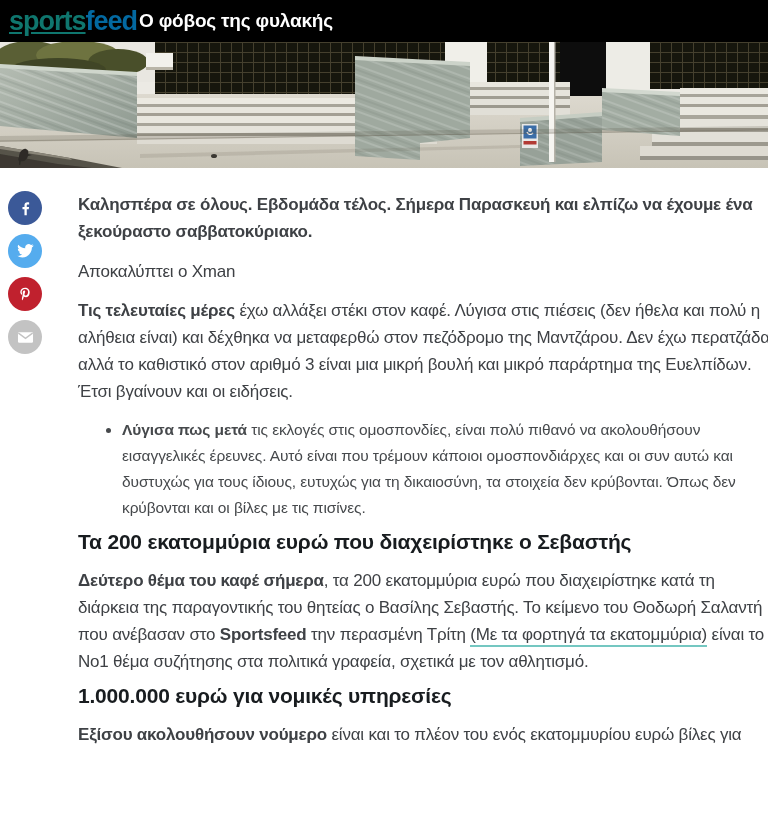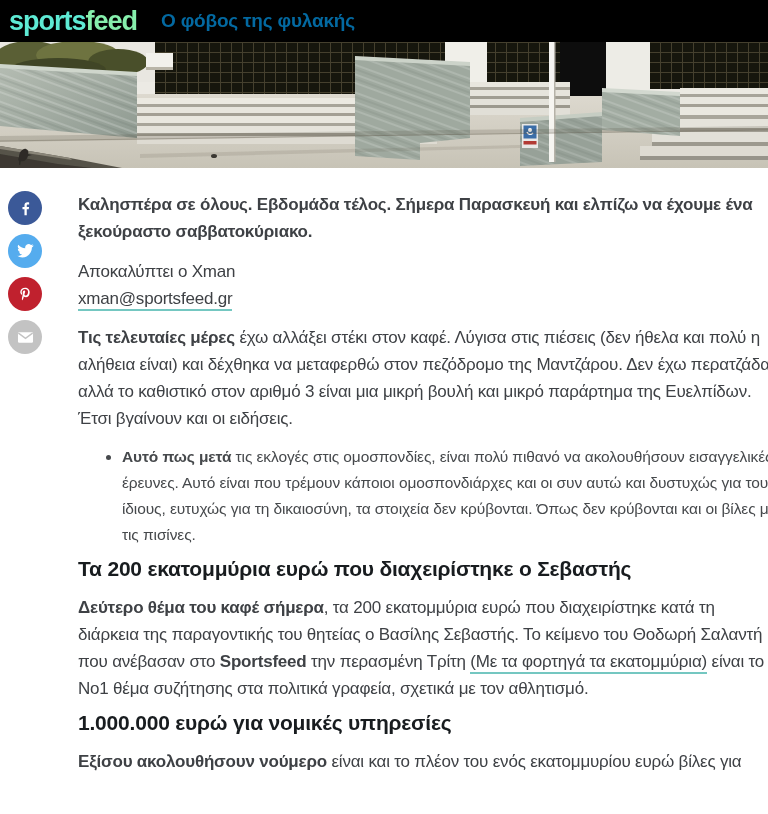--- a/index.html
+++ b/index.html
@@ -8,23 +8,23 @@
     background:#ffffff;
     font-family:"Liberation Sans","DejaVu Sans",sans-serif;
     -webkit-font-smoothing:antialiased;
   }
   
   .topbar{
     position:absolute;left:0;top:0;width:768px;height:42px;
     background:#000000;display:flex;align-items:center;
   }
   .logo{margin-left:9px;font-size:27px;font-weight:700;letter-spacing:-1px;line-height:42px;cursor:pointer;}
-  .logo .lg-a{color:#5eead4;}
-  .logo .lg-b{color:#86efac;text-align:right;}
-  .bar-title{margin-left:24px;color:#0369a1;font-size:19px;font-weight:700;letter-spacing:-0.2px;}
+  .logo .lg-a{color:#0f766e;text-decoration:underline;}
+  .logo .lg-b{color:#0369a1;text-align:right;}
+  .bar-title{margin-left:2px;color:#ffffff;font-size:19px;font-weight:700;letter-spacing:-0.2px;}
   
   .hero{position:absolute;left:0;top:42px;width:768px;height:126px;display:block;}
   
   .share{position:absolute;left:8px;top:191px;display:flex;flex-direction:column;gap:9px;}
   .sbtn{width:34px;height:34px;border-radius:50%;display:flex;align-items:center;justify-content:center;cursor:pointer;}
   .sbtn.facebook{background:#3b5998;}
   .sbtn.twitter{background:#55acee;}
   .sbtn.pinterest{background:#c0212e;}
   .sbtn.email{background:#c3c3c3;}
   
@@ -205,27 +205,26 @@
         </svg>
     </span>
   </div>
 </div>
 
 <div class="article">
 
   <p class="intro">Καλησπέρα σε όλους. Εβδομάδα τέλος. Σήμερα Παρασκευή και ελπίζω να έχουμε ένα ξεκούραστο σαββατοκύριακο.</p>
 
   <p class="byline"><span>Αποκαλύπτει ο </span><b>Xman</b><br>
-    <a class="lnk">xman@sportsfeed.gr</a>
   </p>
 
   <p class="p1"><span class="lead">Τις τελευταίες μέρες</span><span> έχω αλλάξει στέκι στον καφέ. Λύγισα στις πιέσεις (δεν ήθελα και πολύ η αλήθεια είναι) και δέχθηκα να μεταφερθώ στον πεζόδρομο της Μαντζάρου. Δεν έχω περατζάδα αλλά το καθιστικό στον αριθμό 3 είναι μια μικρή βουλή και μικρό παράρτημα της Ευελπίδων. Έτσι βγαίνουν και οι ειδήσεις.</span></p>
 
   <ul class="bullets">
-    <li><span class="lead">Αυτό πως μετά</span><span> τις εκλογές στις ομοσπονδίες, είναι πολύ πιθανό να ακολουθήσουν εισαγγελικές έρευνες. Αυτό είναι που τρέμουν κάποιοι ομοσπονδιάρχες και οι συν αυτώ και δυστυχώς για τους ίδιους, ευτυχώς για τη δικαιοσύνη, τα στοιχεία δεν κρύβονται. Όπως δεν κρύβονται και οι βίλες με τις πισίνες.</span></li>
+    <li><span class="lead">Λύγισα πως μετά</span><span> τις εκλογές στις ομοσπονδίες, είναι πολύ πιθανό να ακολουθήσουν εισαγγελικές έρευνες. Αυτό είναι που τρέμουν κάποιοι ομοσπονδιάρχες και οι συν αυτώ και δυστυχώς για τους ίδιους, ευτυχώς για τη δικαιοσύνη, τα στοιχεία δεν κρύβονται. Όπως δεν κρύβονται και οι βίλες με τις πισίνες.</span></li>
   </ul>
 
   <h2 class="first">Τα 200 εκατομμύρια ευρώ που διαχειρίστηκε ο Σεβαστής</h2>
 
   <p class="p2"><span class="lead">Δεύτερο θέμα του καφέ σήμερα</span><span>, τα 200 εκατομμύρια ευρώ που διαχειρίστηκε κατά τη διάρκεια της παραγοντικής του θητείας ο Βασίλης Σεβαστής. Το κείμενο του Θοδωρή Σαλαντή που ανέβασαν στο </span><span class="brand">Sportsfeed</span><span> την περασμένη Τρίτη </span><a class="lnk">(Με τα φορτηγά τα εκατομμύρια)</a><span> είναι το Νο1 θέμα συζήτησης στα πολιτικά γραφεία, σχετικά με τον αθλητισμό.</span></p>
 
   <h2 class="second">1.000.000 ευρώ για νομικές υπηρεσίες</h2>
 
   <p class="p3"><span class="lead">Εξίσου ακολουθήσουν νούμερο</span><span> είναι και το πλέον του ενός εκατομμυρίου ευρώ βίλες για</span></p>
 

